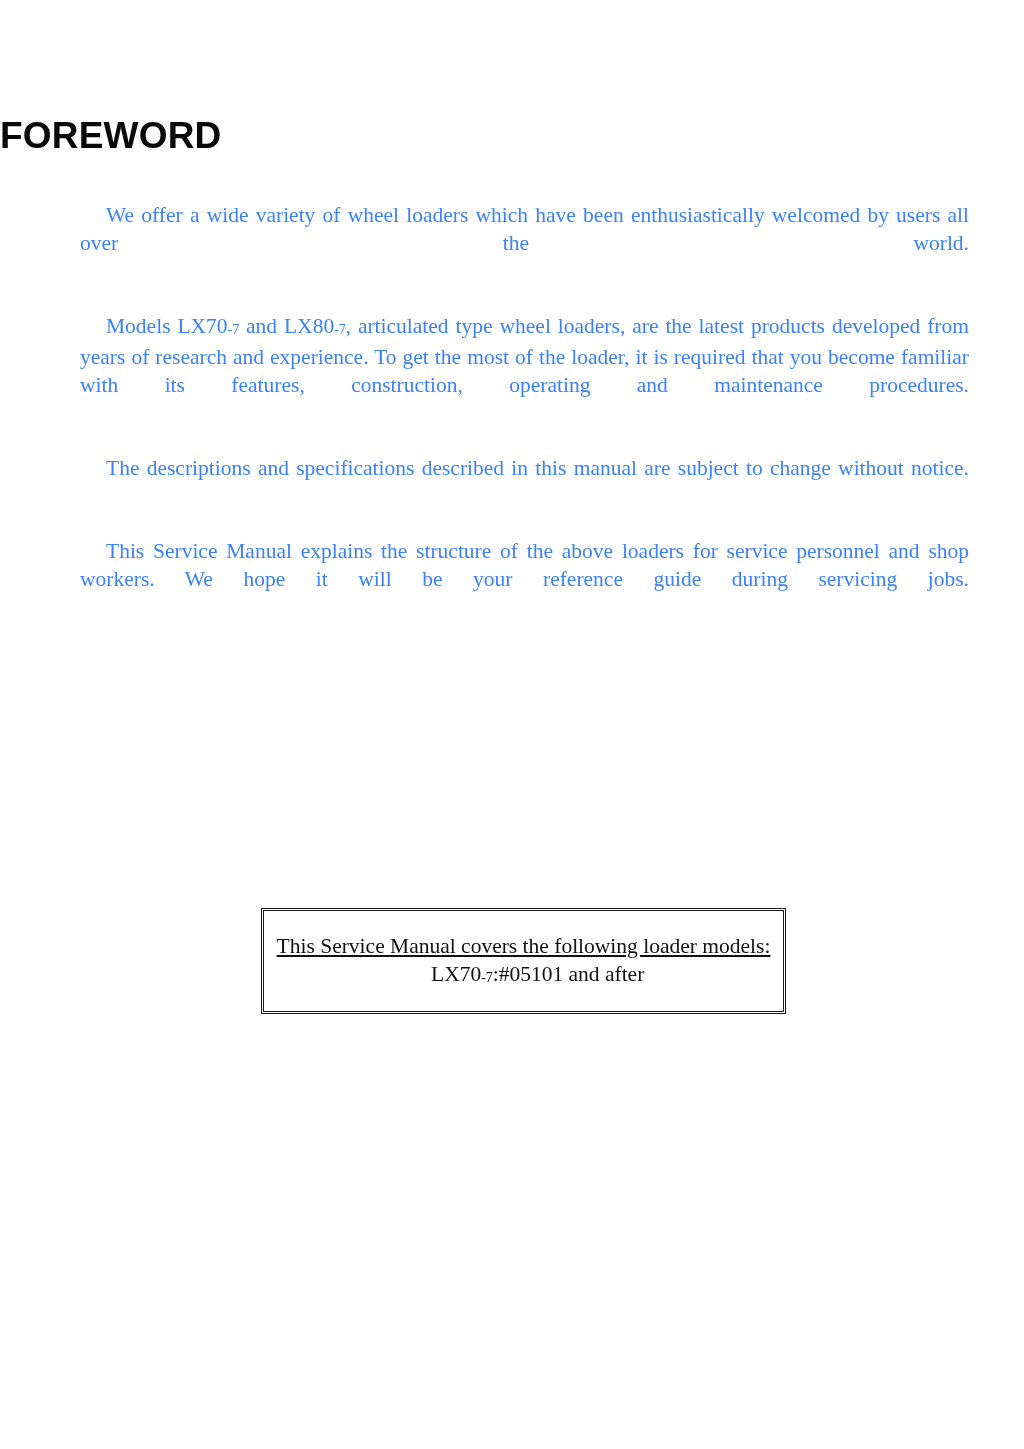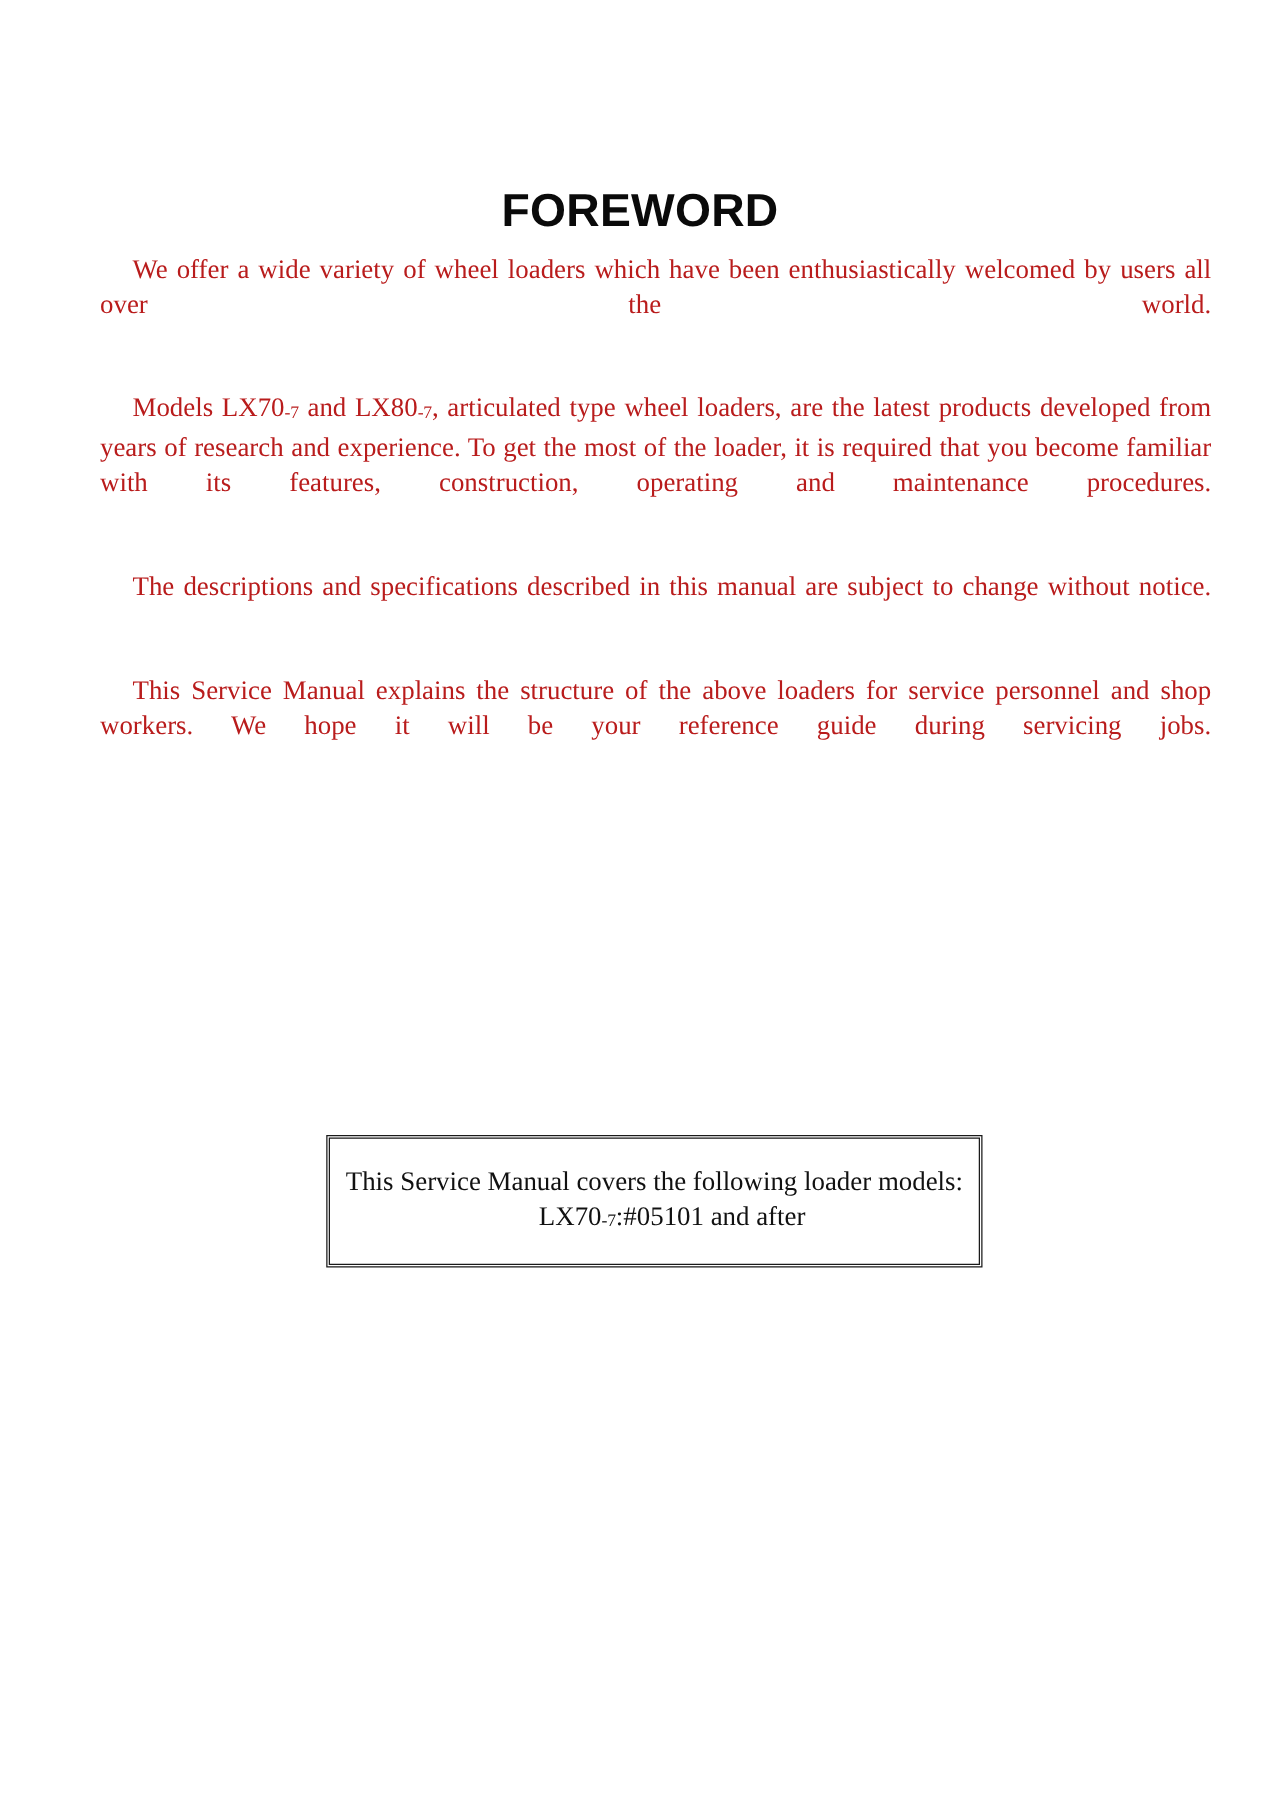--- a/index.html
+++ b/index.html
@@ -14,24 +14,24 @@
     height: 1449px;
     background: #ffffff;
     overflow: hidden;
     font-family: "Liberation Serif", "DejaVu Serif", serif;
     color: #000000;
   }
 
   
   .doc-title {
     position: absolute;
-    top: 148px;
+    top: 115px;
     left: 0;
     width: 1024px;
-    text-align: center;
+    text-align: left;
     font-family: "Liberation Sans", "DejaVu Sans", sans-serif;
     font-weight: bold;
     font-size: 37px;
     letter-spacing: 0.2px;
     line-height: 42px;
     color: #0a0a0a;
   }
 
   
   .body-block {
@@ -41,21 +41,21 @@
     width: 889px;
   }
 
   .para {
     text-align: justify;
     text-justify: inter-word;
     font-size: 21.5px;
     line-height: 28.4px;
     text-indent: 26px;
     margin: 0 0 26px 0;
-    color: #b91c1c;
+    color: #3b82f6;
     -webkit-font-smoothing: antialiased;
   }
 
   .para:last-child {
     margin-bottom: 0;
   }
 
   
   .para::after {
     content: "";
@@ -91,20 +91,21 @@
   .models-box-line {
     font-size: 21.5px;
     line-height: 27px;
     text-align: center;
     white-space: nowrap;
     color: #111111;
   }
 
   .models-box-line.heading {
     margin-bottom: 1px;
+    text-decoration: underline;
   }
 
   .model-name {
     display: inline-block;
     min-width: 96px;
     text-align: right;
   }
 
   .model-serial {
     display: inline-block;

